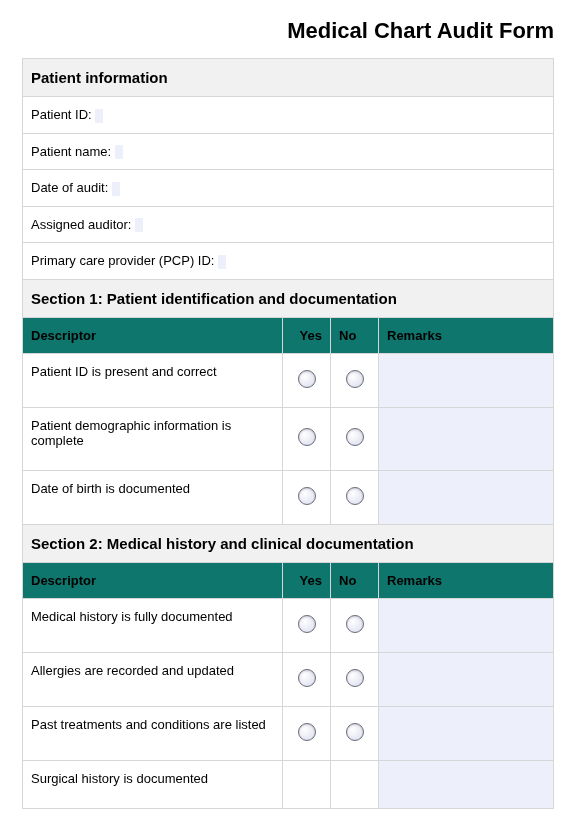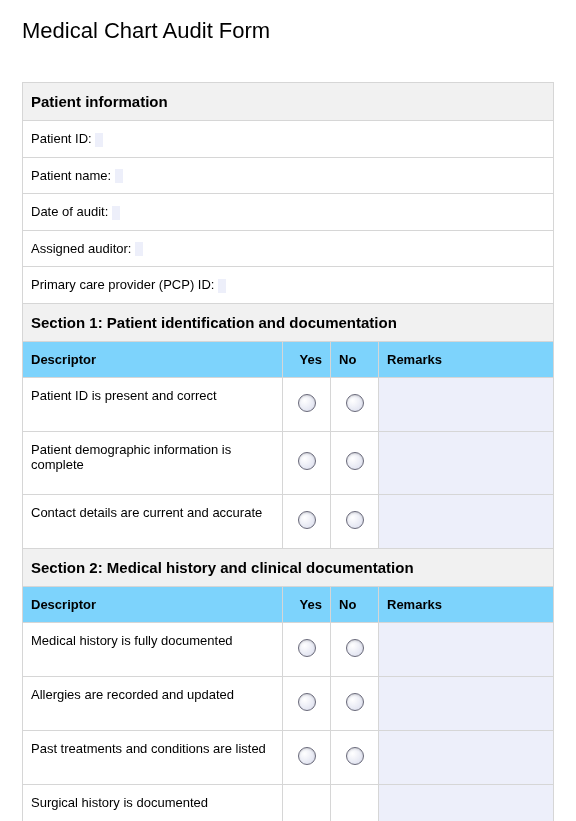--- a/index.html
+++ b/index.html
@@ -5,24 +5,24 @@
   * { box-sizing: border-box; margin: 0; padding: 0; }
   body {
     font-family: Arial, Helvetica, sans-serif;
     background: #fff;
     width: 576px;
     margin: 0 auto;
     padding: 18px 22px;
     color: #000;
   }
   h1 {
-    text-align: left;
+    text-align: right;
     font-size: 22px;
-    font-weight: normal;
-    margin-bottom: 38px;
+    font-weight: bold;
+    margin-bottom: 14px;
   }
   .form-table {
     width: 100%;
     border-collapse: collapse;
     font-size: 13px;
   }
   .form-table td, .form-table th {
     border: 1px solid #d6d6d6;
     text-align: left;
     vertical-align: top;
@@ -43,21 +43,21 @@
   .info-value {
     display: inline-block;
     background: #edeffa;
     min-width: 8px;
     min-height: 14px;
     vertical-align: middle;
   }
   .col-header th {
     font-weight: bold;
     padding: 10px 8px;
-    background: #7dd3fc;
+    background: #0f766e;
     font-size: 13px;
   }
   .col-header .col-desc { width: 260px; }
   .col-header .col-yes { width: 48px; text-align: right; }
   .col-header .col-no { width: 48px; text-align: left; margin-left: 40px; }
   .col-header .col-remarks { }
   .data-row td {
     padding: 10px 8px 22px 8px;
     background: #fff;
   }
@@ -142,21 +142,21 @@
     <td class="cell-radio"><span class="radio"></span></td>
     <td class="cell-remarks"></td>
   </tr>
   <tr class="data-row">
     <td class="cell-desc">Patient demographic information is complete</td>
     <td class="cell-radio"><span class="radio"></span></td>
     <td class="cell-radio"><span class="radio"></span></td>
     <td class="cell-remarks"></td>
   </tr>
   <tr class="data-row">
-    <td class="cell-desc">Contact details are current and accurate</td>
+    <td class="cell-desc">Date of birth is documented</td>
     <td class="cell-radio"><span class="radio"></span></td>
     <td class="cell-radio"><span class="radio"></span></td>
     <td class="cell-remarks"></td>
   </tr>
 
   <tr class="section-header">
     <td colspan="4">Section 2: Medical history and clinical documentation</td>
   </tr>
   <tr class="col-header">
     <th class="col-desc">Descriptor</th>

